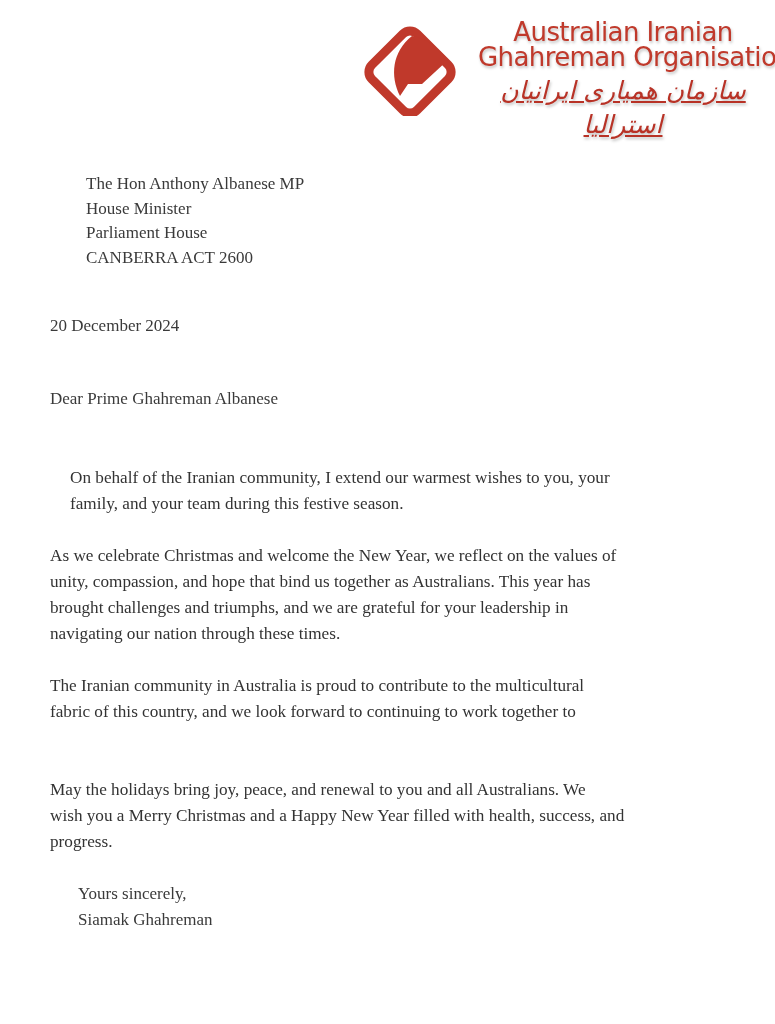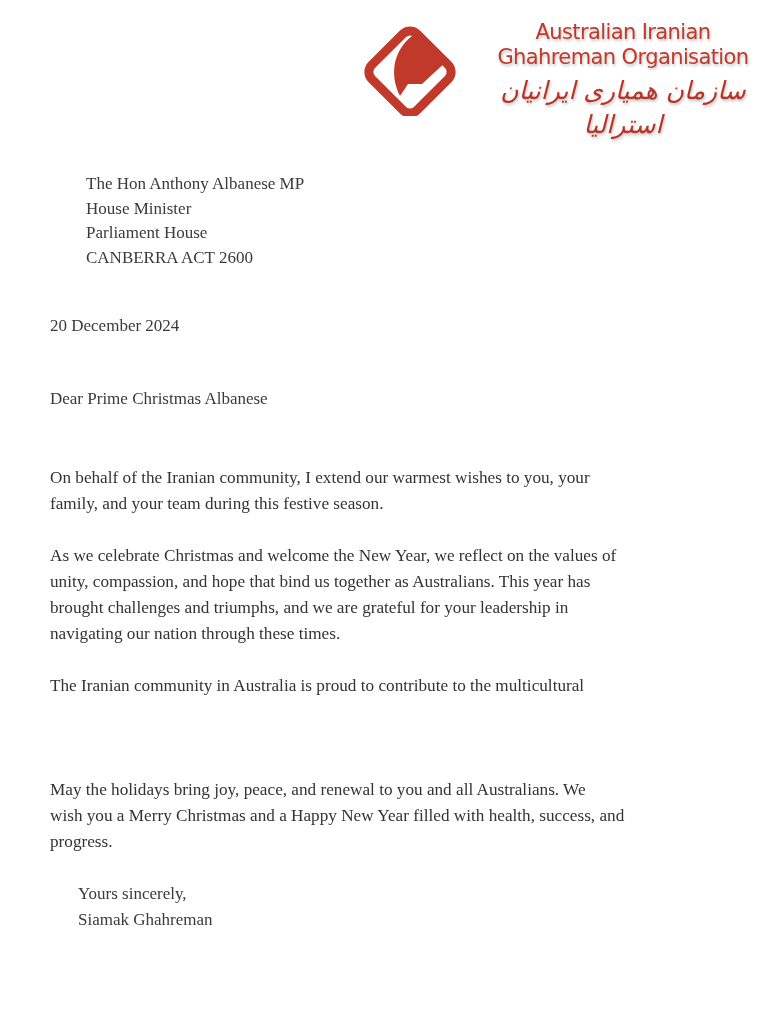--- a/index.html
+++ b/index.html
@@ -30,58 +30,59 @@
       height: 92px;
     }
     .org-name {
       position: absolute;
       left: 120px;
       top: 2px;
       width: 290px;
       text-align: center;
       font-family: "DejaVu Sans", "Liberation Sans", sans-serif;
       color: #c0392b;
-      font-size: 21px;
+      font-size: 26px;
       line-height: 25px;
       letter-spacing: -0.6px;
       text-shadow: 1px 2px 3px rgba(0,0,0,0.25);
     }
     .org-name-fa {
       position: absolute;
       left: 135px;
       top: 56px;
       width: 260px;
       text-align: center;
       direction: rtl;
       font-family: "DejaVu Sans", sans-serif;
       font-style: italic;
       color: #b83226;
       font-size: 25px;
       line-height: 34px;
       text-shadow: 1px 2px 3px rgba(0,0,0,0.25);
+      text-decoration: underline;
     }
     .text-block {
       position: absolute;
       left: 50px;
       font-size: 17px;
       line-height: 24.5px;
       color: #3a3a3a;
     }
     .addr { top: 172px; margin-left: 36px; }
     .date { top: 314px; }
     .salutation { top: 387px; }
     .body-text {
       position: absolute;
       left: 50px;
       width: 660px;
       font-size: 17.2px;
       line-height: 26px;
       color: #333333;
     }
-    .p1 { top: 465px; }
+    .p1 { top: 465px; margin-left: 20px; }
     .p2 { top: 543px; }
     .p3 { top: 673px; }
     .p4 { top: 777px; }
     .closing { top: 881px; line-height: 26px; margin-left: 28px; }
     .line { display: block; white-space: nowrap; }
   </style>
 </head>
 <body>
 
 <div class="letterhead">
@@ -105,36 +106,37 @@
 
 <div class="text-block addr">
   <span class="line">The Hon Anthony Albanese MP</span>
   <span class="line">House Minister</span>
   <span class="line">Parliament House</span>
   <span class="line">CANBERRA ACT 2600</span>
 </div>
 
 <div class="text-block date">20 December 2024</div>
 
-<div class="text-block salutation">Dear Prime Christmas Albanese</div>
+<div class="text-block salutation">Dear Prime Ghahreman Albanese</div>
 
 <div class="body-text p1">
   <span class="line">On behalf of the Iranian community, I extend our warmest wishes to you, your</span>
   <span class="line">family, and your team during this festive season.</span>
 </div>
 
 <div class="body-text p2">
   <span class="line">As we celebrate Christmas and welcome the New Year, we reflect on the values of</span>
   <span class="line">unity, compassion, and hope that bind us together as Australians. This year has</span>
   <span class="line">brought challenges and triumphs, and we are grateful for your leadership in</span>
   <span class="line">navigating our nation through these times.</span>
 </div>
 
 <div class="body-text p3">
   <span class="line">The Iranian community in Australia is proud to contribute to the multicultural</span>
+  <span class="line">fabric of this country, and we look forward to continuing to work together to</span>
 </div>
 
 <div class="body-text p4">
   <span class="line">May the holidays bring joy, peace, and renewal to you and all Australians. We</span>
   <span class="line">wish you a Merry Christmas and a Happy New Year filled with health, success, and</span>
   <span class="line">progress.</span>
 </div>
 
 <div class="text-block closing">
   <span class="line">Yours sincerely,</span>

